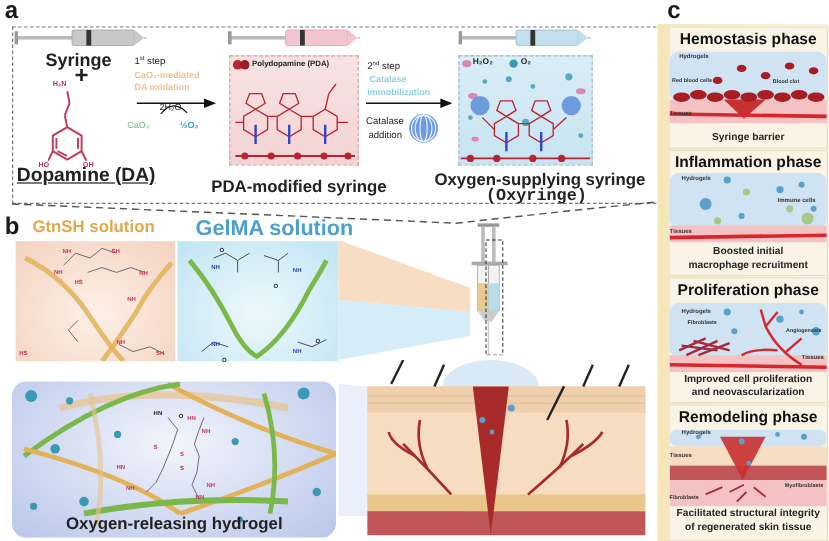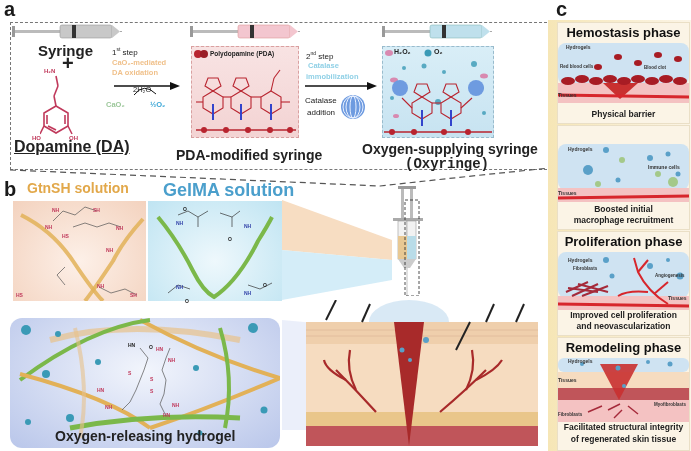--- a/index.html
+++ b/index.html
@@ -357,24 +357,25 @@
         <ellipse cx="60" cy="14" rx="4" ry="3"></ellipse>
         <ellipse cx="80" cy="20" rx="4" ry="3"></ellipse>
         <ellipse cx="100" cy="12" rx="4" ry="3"></ellipse>
         <ellipse cx="120" cy="16" rx="4" ry="3"></ellipse>
       </g>
   </svg>
   <div class="abs tiny" style="left:8px;top:21px;">Hydrogels</div>
   <div class="abs tiny" style="left:2px;top:41px;font-size:4.5px;">Red blood cells</div>
   <div class="abs tiny" style="left:86px;top:42px;font-size:4.5px;">Blood clot</div>
   <div class="abs tiny" style="left:0px;top:69px;">Tissues</div>
-  <div class="phase-cap" style="top:86px;">Physical barrier</div>
+  <div class="phase-cap" style="top:86px;">Syringe barrier</div>
 </div>
 
 <div class="phase" style="top:125px;height:103px;">
+  <div class="phase-title" style="top:1px;">Inflammation phase</div>
   <svg class="abs" style="left:0;top:18px;" width="131" height="58">
     <rect x="0" y="0" width="131" height="46" rx="8" fill="#cfe3f2"></rect>
     <rect x="0" y="44" width="131" height="14" fill="#f4c2c2"></rect>
     <line x1="0" y1="54" x2="131" y2="52" stroke="#d7262c" stroke-width="3"></line>
     <g fill="#5aa0c8">
         <circle cx="30" cy="26" r="5"></circle>
         <circle cx="48" cy="6" r="3"></circle>
         <circle cx="92" cy="14" r="3"></circle>
         <circle cx="110" cy="10" r="2.5"></circle>
         <circle cx="60" cy="36" r="2.5"></circle>

